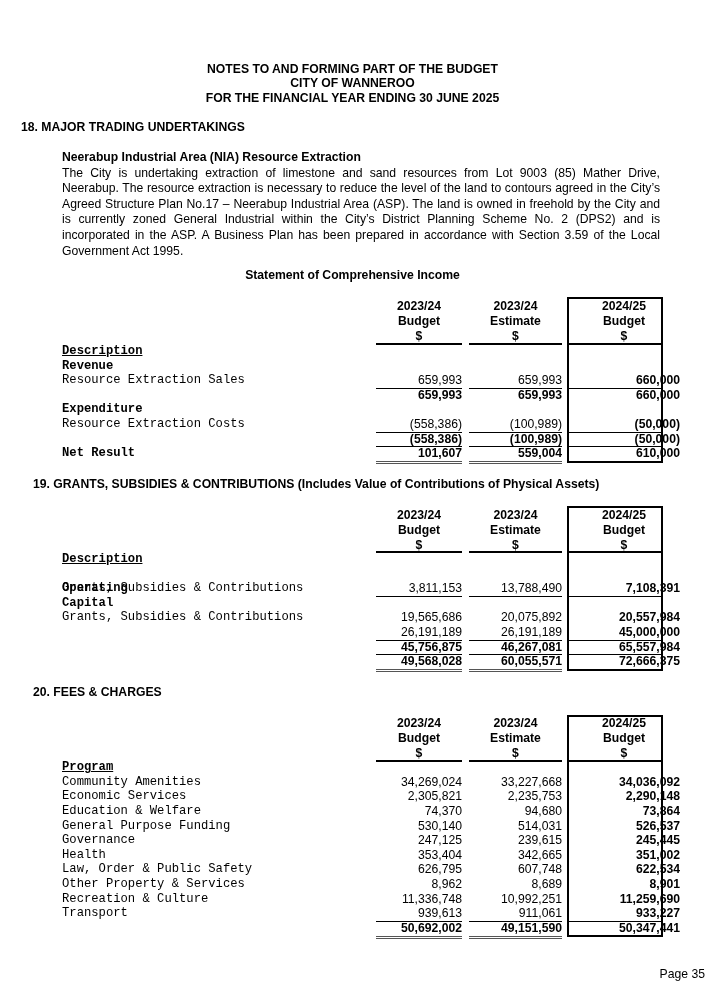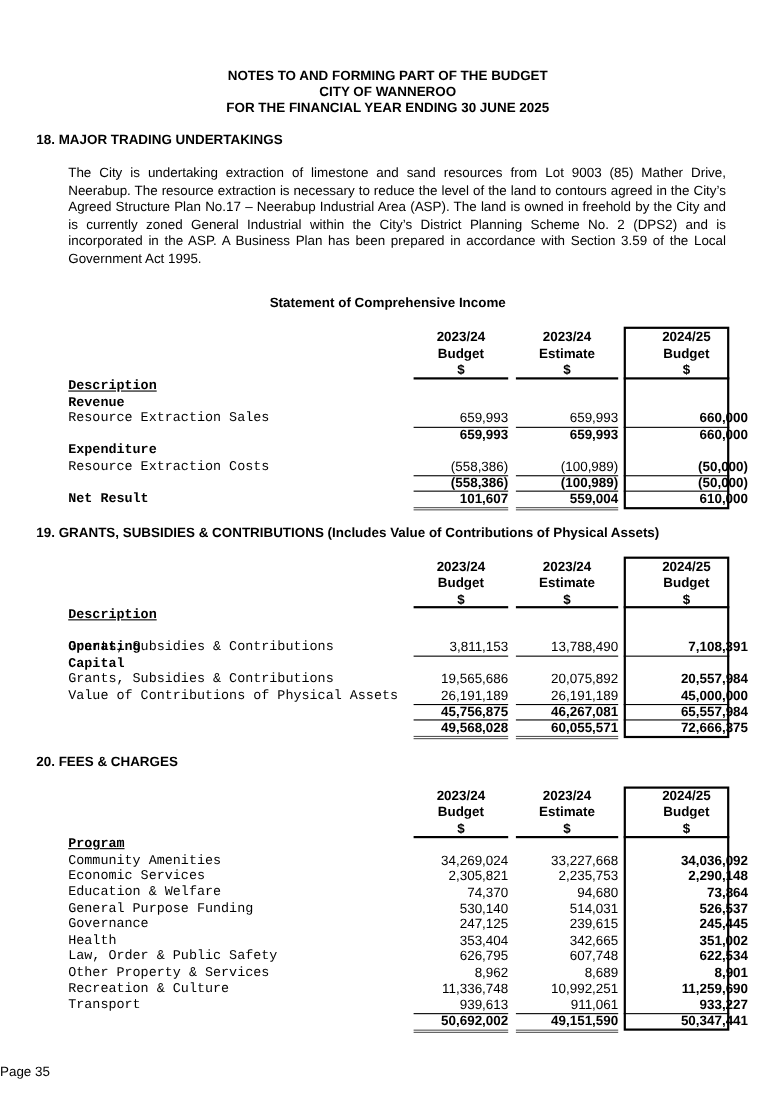--- a/index.html
+++ b/index.html
@@ -28,22 +28,23 @@
   .ul { text-decoration: underline; font-weight: bold; }
   .row { position: absolute; left: 0; width: 705px; height: 15px; line-height: 15px; }
 </style>
 </head>
 <body>
 
 <div class="abs center" style="top:32px;margin-top:44px;">CITY OF WANNEROO</div>
 <div class="abs center" style="top:62px;">NOTES TO AND FORMING PART OF THE BUDGET</div>
 <div class="abs center" style="top:91px;">FOR THE FINANCIAL YEAR ENDING 30 JUNE 2025</div>
 
-<div class="abs sec-title" style="left:33px; top:120px;">18.  MAJOR TRADING UNDERTAKINGS</div>
+<div class="abs sec-title" style="left:21px; top:120px;">18.  MAJOR TRADING UNDERTAKINGS</div>
 <div class="abs para" style="top:150px;">
+  <div class="sub">Neerabup Industrial Area (NIA) Resource Extraction</div>
   <div>The City is undertaking extraction of limestone and sand resources from Lot 9003 (85) Mather Drive, Neerabup. The resource extraction is necessary to reduce the level of the land to contours agreed in the City’s Agreed Structure Plan No.17 – Neerabup Industrial Area (ASP). The land is owned in freehold by the City and is currently zoned General Industrial within the City’s District Planning Scheme No. 2 (DPS2) and is incorporated in the ASP. A Business Plan has been prepared in accordance with Section 3.59 of the Local Government Act 1995.</div>
 </div>
 <div class="abs center" style="top:268px;">Statement of Comprehensive Income</div>
 
 <div>
   <div class="box" style="left:567px; top:297px; width:96px; height:166px;"></div>
   <div class="col c1 hdr" style="top:299px;">
     <div>2023/24</div>
       <div>Budget</div>
       <div>$</div>
@@ -155,21 +156,20 @@
   <div class="row" style="top:596px;">
       <span class="lbl bold">Capital</span>
     </div>
   <div class="row" style="top:610px;">
     <span class="lbl">Grants, Subsidies &amp; Contributions</span>
     <span class="col c1">19,565,686</span>
     <span class="col c2">20,075,892</span>
     <span class="col c3">20,557,984</span>
   </div>
   <div class="row" style="top:625px;">
-    <span class="lbl">Value of Contributions of Physical Assets</span>
     <span class="col c1">26,191,189</span>
     <span class="col c2">26,191,189</span>
     <span class="col c3">45,000,000</span>
   </div>
   <div class="hline thin" style="left:376px; width:86px; top:640px;"></div>
   <div class="hline thin" style="left:469px; width:93px; top:640px;"></div>
   <div class="hline thin" style="left:567px; width:96px; top:640px;"></div>
   <div class="row bold" style="top:640px;">
     <span class="col c1">45,756,875</span>
     <span class="col c2">46,267,081</span>
@@ -279,13 +279,13 @@
   <div class="hline thin" style="left:567px; width:96px; top:921px;"></div>
   <div class="row bold" style="top:921px;">
     <span class="col c1">50,692,002</span>
     <span class="col c2">49,151,590</span>
     <span class="col c3">50,347,441</span>
   </div>
   <div class="hline dbl" style="left:376px; width:86px; top:936px;"></div>
   <div class="hline dbl" style="left:469px; width:93px; top:936px;"></div>
 </div>
 
-<div class="abs" style="left:0; width:705px; top:967px; text-align:left;">Page 35</div>
+<div class="abs" style="left:0; width:705px; top:967px; text-align:right;">Page 35</div>
 
 </body></html>

